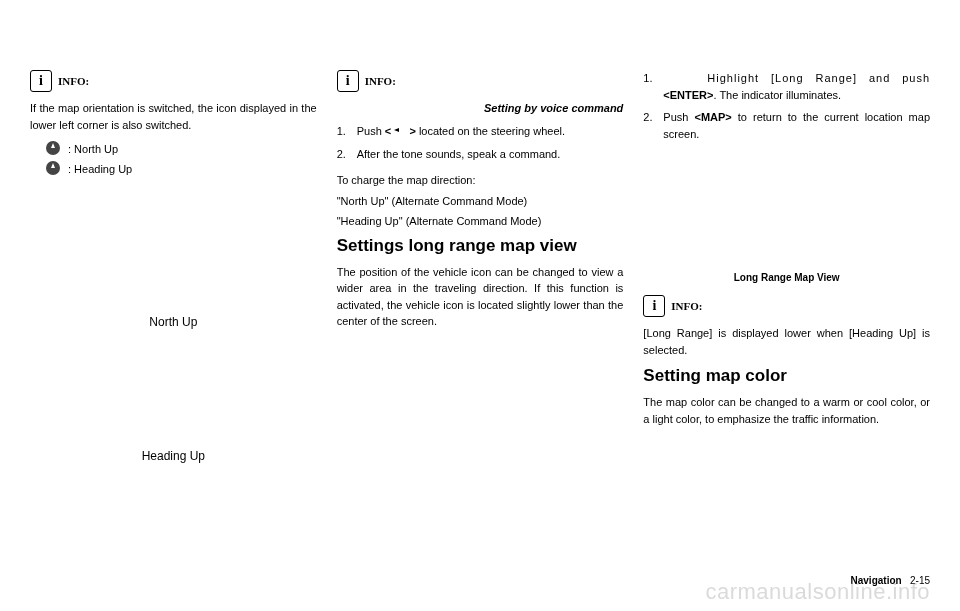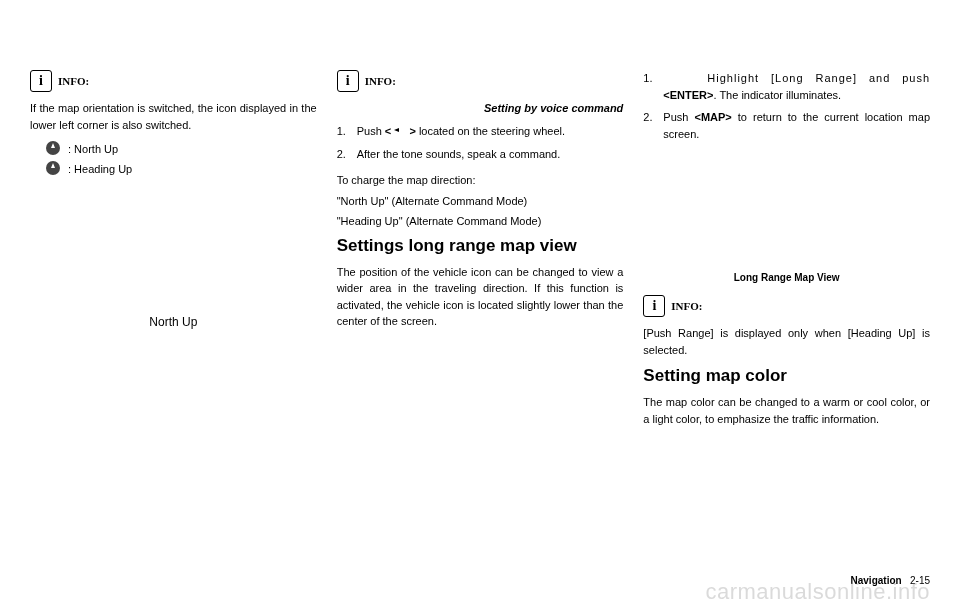--- a/index.html
+++ b/index.html
@@ -188,20 +188,21 @@
       <div class="icon-item">
         <span class="compass-icon"></span>
         <span>: North Up</span>
       </div>
       <div class="icon-item">
         <span class="compass-icon"></span>
         <span>: Heading Up</span>
       </div>
     </div>
     <div class="caption" style="margin-top:140px">North Up</div>
+    <div class="caption" style="margin-top:120px">Heading Up</div>
   </div>
 
   <div class="column">
     <div class="info-block">
       <div class="info-icon">i</div>
       <div class="info-label">INFO:</div>
     </div>
 
     <div class="sub-heading">Setting by voice command</div>
 
@@ -240,21 +241,21 @@
         </div>
       </div>
     </div>
 
     <div class="caption-right">Long Range Map View</div>
 
     <div class="info-block">
       <div class="info-icon">i</div>
       <div class="info-label">INFO:</div>
     </div>
-    <div class="body-text">[Push Range] is displayed only when [Heading Up] is selected.</div>
+    <div class="body-text">[Long Range] is displayed lower when [Heading Up] is selected.</div>
 
     <div class="section-heading">Setting map color</div>
     <div class="body-text">The map color can be changed to a warm or cool color, or a light color, to emphasize the traffic information.</div>
   </div>
 
 </div>
 
 <div class="footer">
   <span class="footer-nav">Navigation</span>&nbsp;&nbsp;&nbsp;<span>2-15</span>
 </div>

